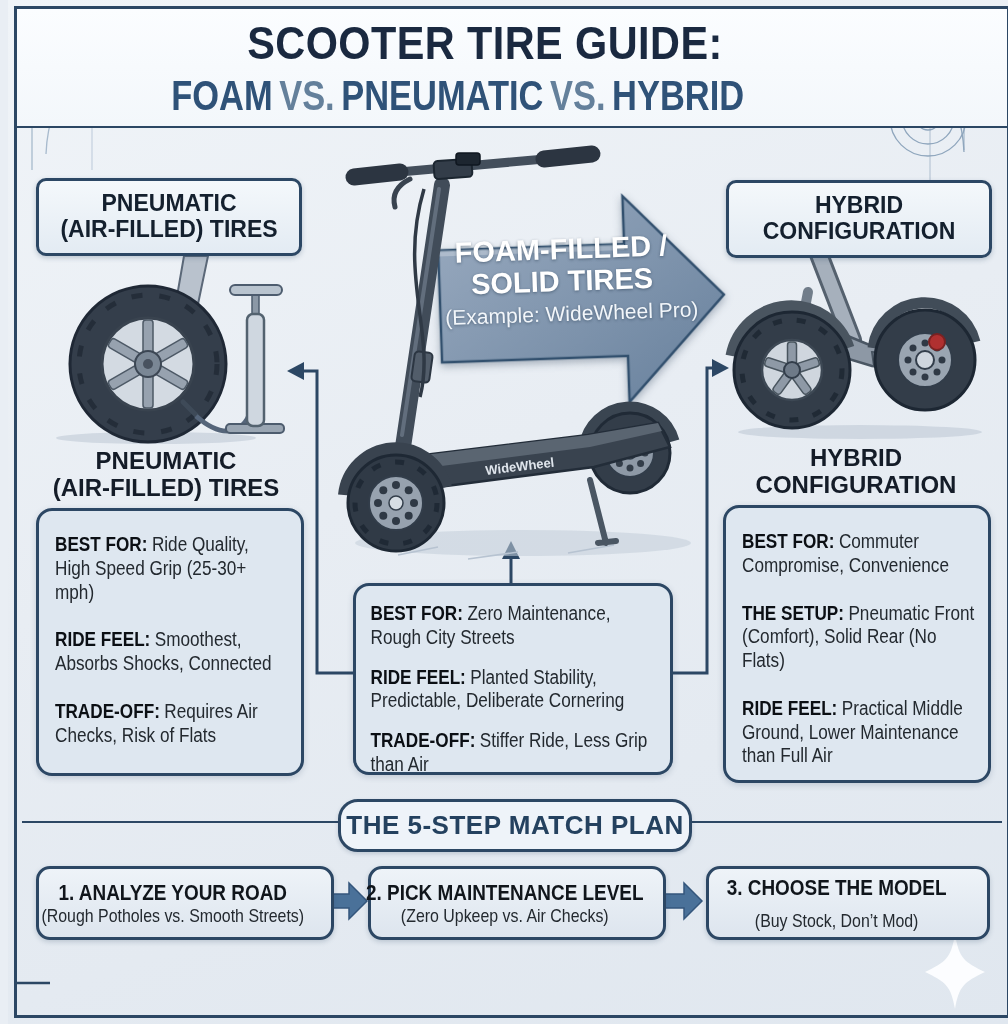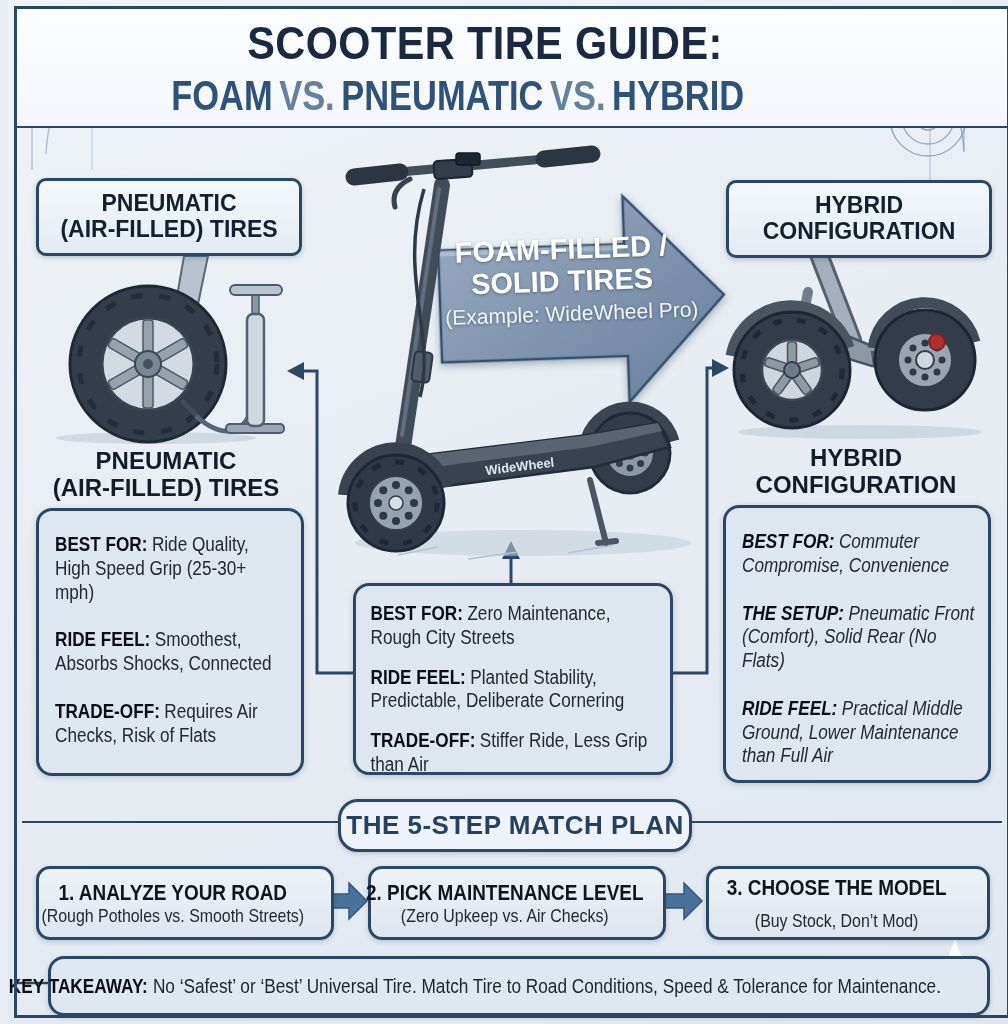--- a/index.html
+++ b/index.html
@@ -312,21 +312,21 @@
   </div>
 
   <div class="hdrbox" style="left:718px;top:180px;width:260px;height:72px;">
     <div class="l">HYBRID</div>
     <div class="l">CONFIGURATION</div>
   </div>
   <div class="caption" style="left:712px;top:445px;width:272px;">
     <div>HYBRID</div>
     <div>CONFIGURATION</div>
   </div>
-  <div class="infobox" style="left:715px;top:505px;width:268px;height:278px;padding:22px 8px 0 16px;box-sizing:border-box;font-style:italic;">
+  <div class="infobox" style="left:715px;top:505px;width:268px;height:278px;padding:22px 8px 0 16px;box-sizing:border-box;">
     <div class="sq88L">
       <p><b>BEST FOR:</b><span>Commuter Compromise, Convenience</span></p>
       <p><b>THE SETUP:</b><span>Pneumatic Front (Comfort), Solid Rear (No Flats)</span></p>
       <p><b>RIDE FEEL:</b><span>Practical Middle Ground, Lower Maintenance than Full Air</span></p>
     </div>
   </div>
 
   <div class="pill">
     <div class="pt">THE 5-STEP MATCH PLAN</div>
   </div>
@@ -336,20 +336,15 @@
   </div>
   <div class="step" style="left:360px;width:292px;">
     <div class="sq86C st">2. PICK MAINTENANCE LEVEL</div>
     <div class="sq86C ss">(Zero Upkeep vs. Air Checks)</div>
   </div>
   <div class="step" style="left:698px;width:278px;gap:9px;">
     <div class="sq86C st">3. CHOOSE THE MODEL</div>
     <div class="sq86C ss">(Buy Stock, Don’t Mod)</div>
   </div>
 
-  <div class="takeaway">
-    <div class="tk sq84C">
-      <b>KEY TAKEAWAY:</b><span>No ‘Safest’ or ‘Best’ Universal Tire. Match Tire to Road Conditions, Speed &amp; Tolerance for Maintenance.</span>
-    </div>
-  </div>
 
   <div class="frame"></div>
 </div>
 
 </body></html>

